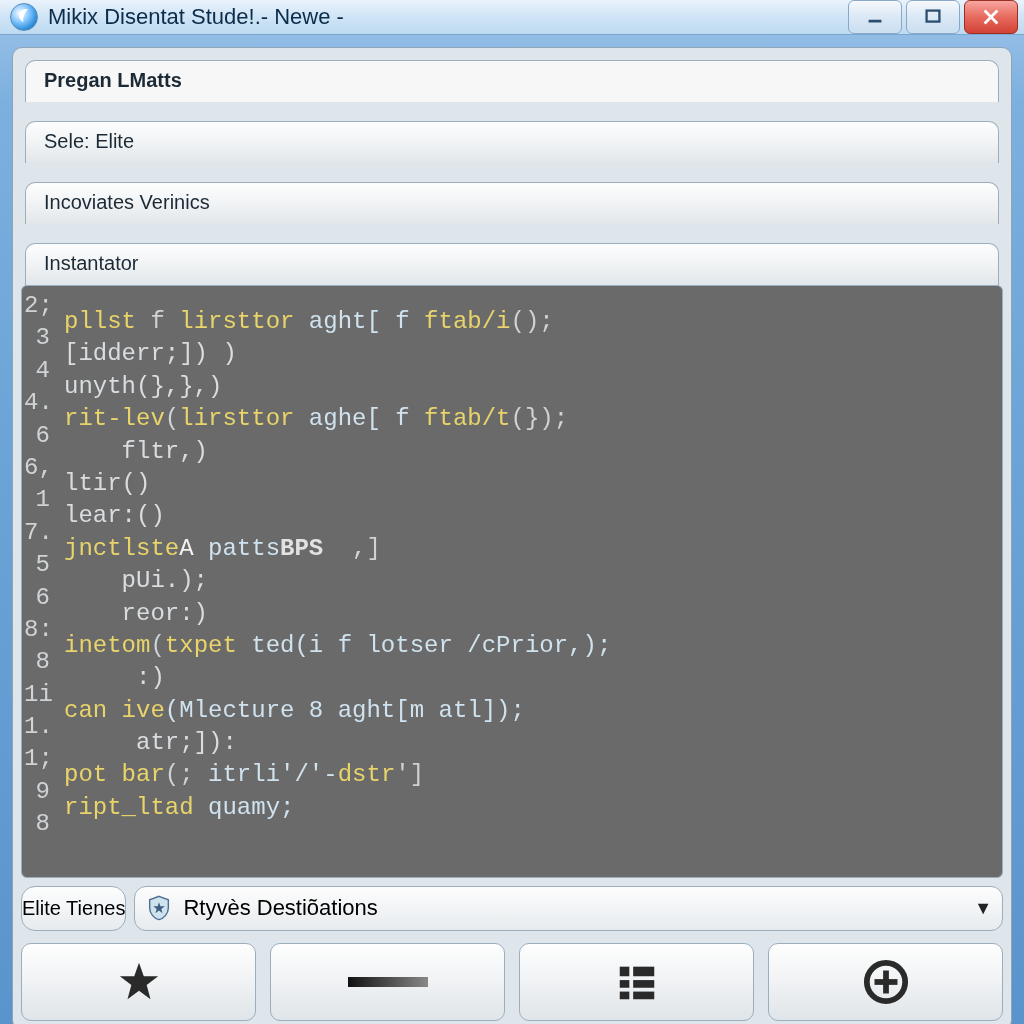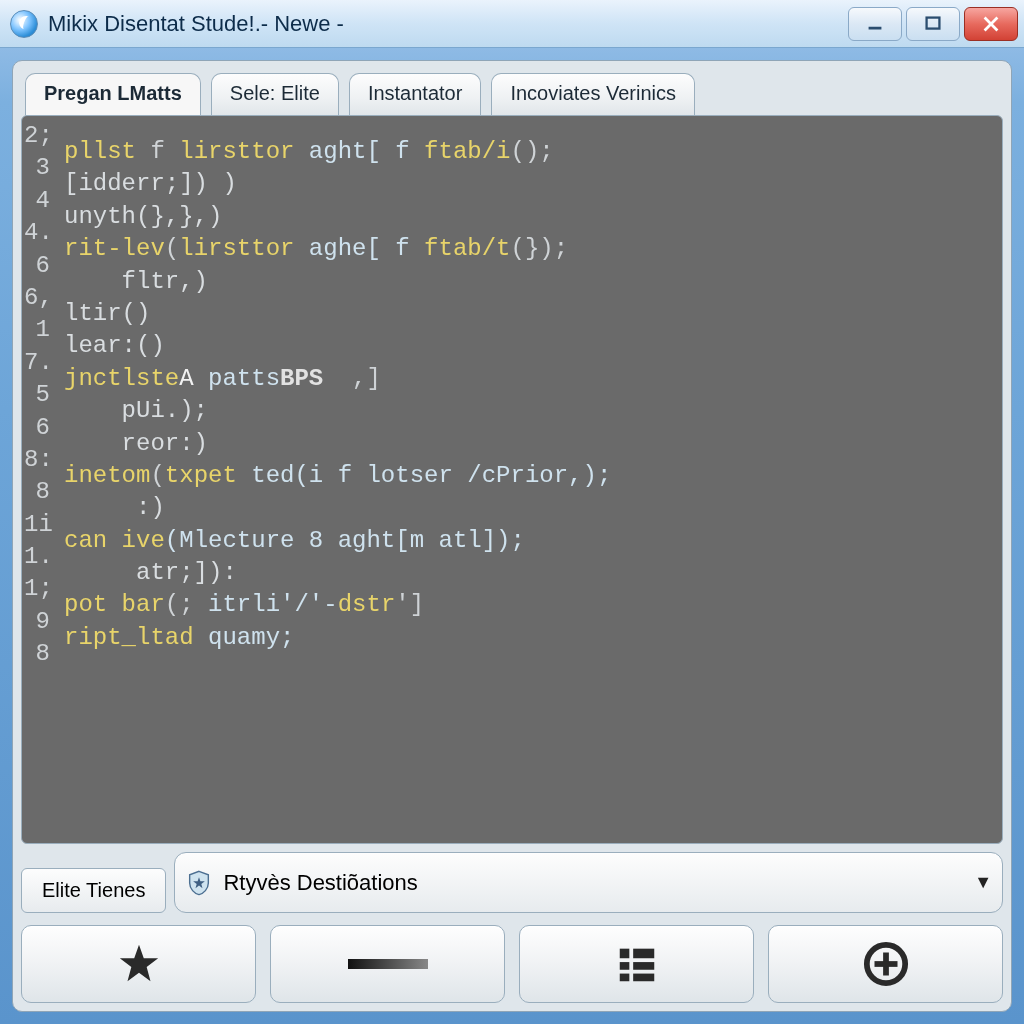--- a/index.html
+++ b/index.html
@@ -4,21 +4,21 @@
 <style>
   * { box-sizing: border-box; margin: 0; padding: 0; }
   html, body { width: 1024px; height: 1024px; overflow: hidden; font-family: "Segoe UI", Tahoma, sans-serif; }
   body {
     background: linear-gradient(180deg, #9ec3ea 0%, #7cb0df 10%, #6da5d8 40%, #5a94cc 100%);
     display: flex; flex-direction: column;
   }
 
   
   .titlebar {
-    height: 48px;
+    height: 64px;
     background: linear-gradient(180deg, #eaf3fc 0%, #cfe4f6 50%, #bedaf0 100%);
     border-bottom: 1px solid #7aa7cf;
     display: flex; align-items: center;
     padding: 0 6px 0 10px;
   }
   .titlebar .app-icon {
     width: 28px; height: 28px; border-radius: 50%;
     background: radial-gradient(circle at 35% 35%, #ffffff 0%, #7fc4ff 40%, #2f8fd8 70%, #1b6db4 100%);
     border: 1px solid #5a8cb8;
     position: relative; margin-right: 10px;
@@ -45,21 +45,21 @@
   .win-btn svg { width: 22px; height: 22px; }
 
   
   .window-body {
     flex: 1; margin: 12px; background: #dfe6eb;
     border: 1px solid #8fa5b7; border-radius: 10px;
     display: flex; flex-direction: column; padding: 8px;
   }
 
   
-  .tabstrip { display: flex; gap: 10px; padding: 4px 4px 0 4px; }
+  .tabstrip { display: flex; gap: 19px; padding: 4px 4px 0 4px; flex-direction: column; }
   .tab {
     padding: 8px 18px 10px 18px;
     background: linear-gradient(180deg, #fdfdfd 0%, #eef1f3 60%, #e1e6ea 100%);
     border: 1px solid #9aaebd; border-bottom: none;
     border-top-left-radius: 10px; border-top-right-radius: 10px;
     font-size: 20px; color: #1c2a36;
   }
   .tab.active { background: #f7f7f7; font-weight: 600; }
 
   
@@ -87,23 +87,23 @@
   .mut { color: #d9dde0; }
   .hi  { color: #f2f2f2; }
 
   
 
   
   .filterbar {
     display: flex; align-items: stretch; gap: 8px; margin-top: 8px;
   }
   .filter-label {
-    padding: 10px 20px; background: linear-gradient(180deg,#fdfdfd,#e7ebee);
-    border: 1px solid #9aaebd; border-radius: 6px; font-size: 20px;
-    display: flex; align-items: center; margin-top: 16px;
+    padding: 10px 0; background: linear-gradient(180deg,#fdfdfd,#e7ebee);
+    border: 1px solid #9aaebd; border-radius: 14px; font-size: 20px;
+    display: flex; align-items: center;
   }
   .dropdown {
     flex: 1; display: flex; align-items: center;
     background: linear-gradient(180deg,#fdfdfd,#e7ebee);
     border: 1px solid #9aaebd; border-radius: 12px;
     padding: 6px 10px; font-size: 22px;
   }
   .dropdown .dd-icon {
     width: 28px; height: 28px; margin-right: 10px;
   }
@@ -143,22 +143,22 @@
         </svg>
     </div>
   </div>
 </div>
 
 <div class="window-body">
 
   <div class="tabstrip">
     <div class="tab active">Pregan LMatts</div>
     <div class="tab">Sele: Elite</div>
+    <div class="tab">Incoviates Verinics</div>
     <div class="tab">Instantator</div>
-    <div class="tab">Incoviates Verinics</div>
   </div>
 
   <div class="editor-frame">
     <div class="editor">
       <div class="gutter" id="gutter">
           <div>2;</div>
           <div>3</div>
           <div>4</div>
           <div>4.</div>
           <div>6</div>

